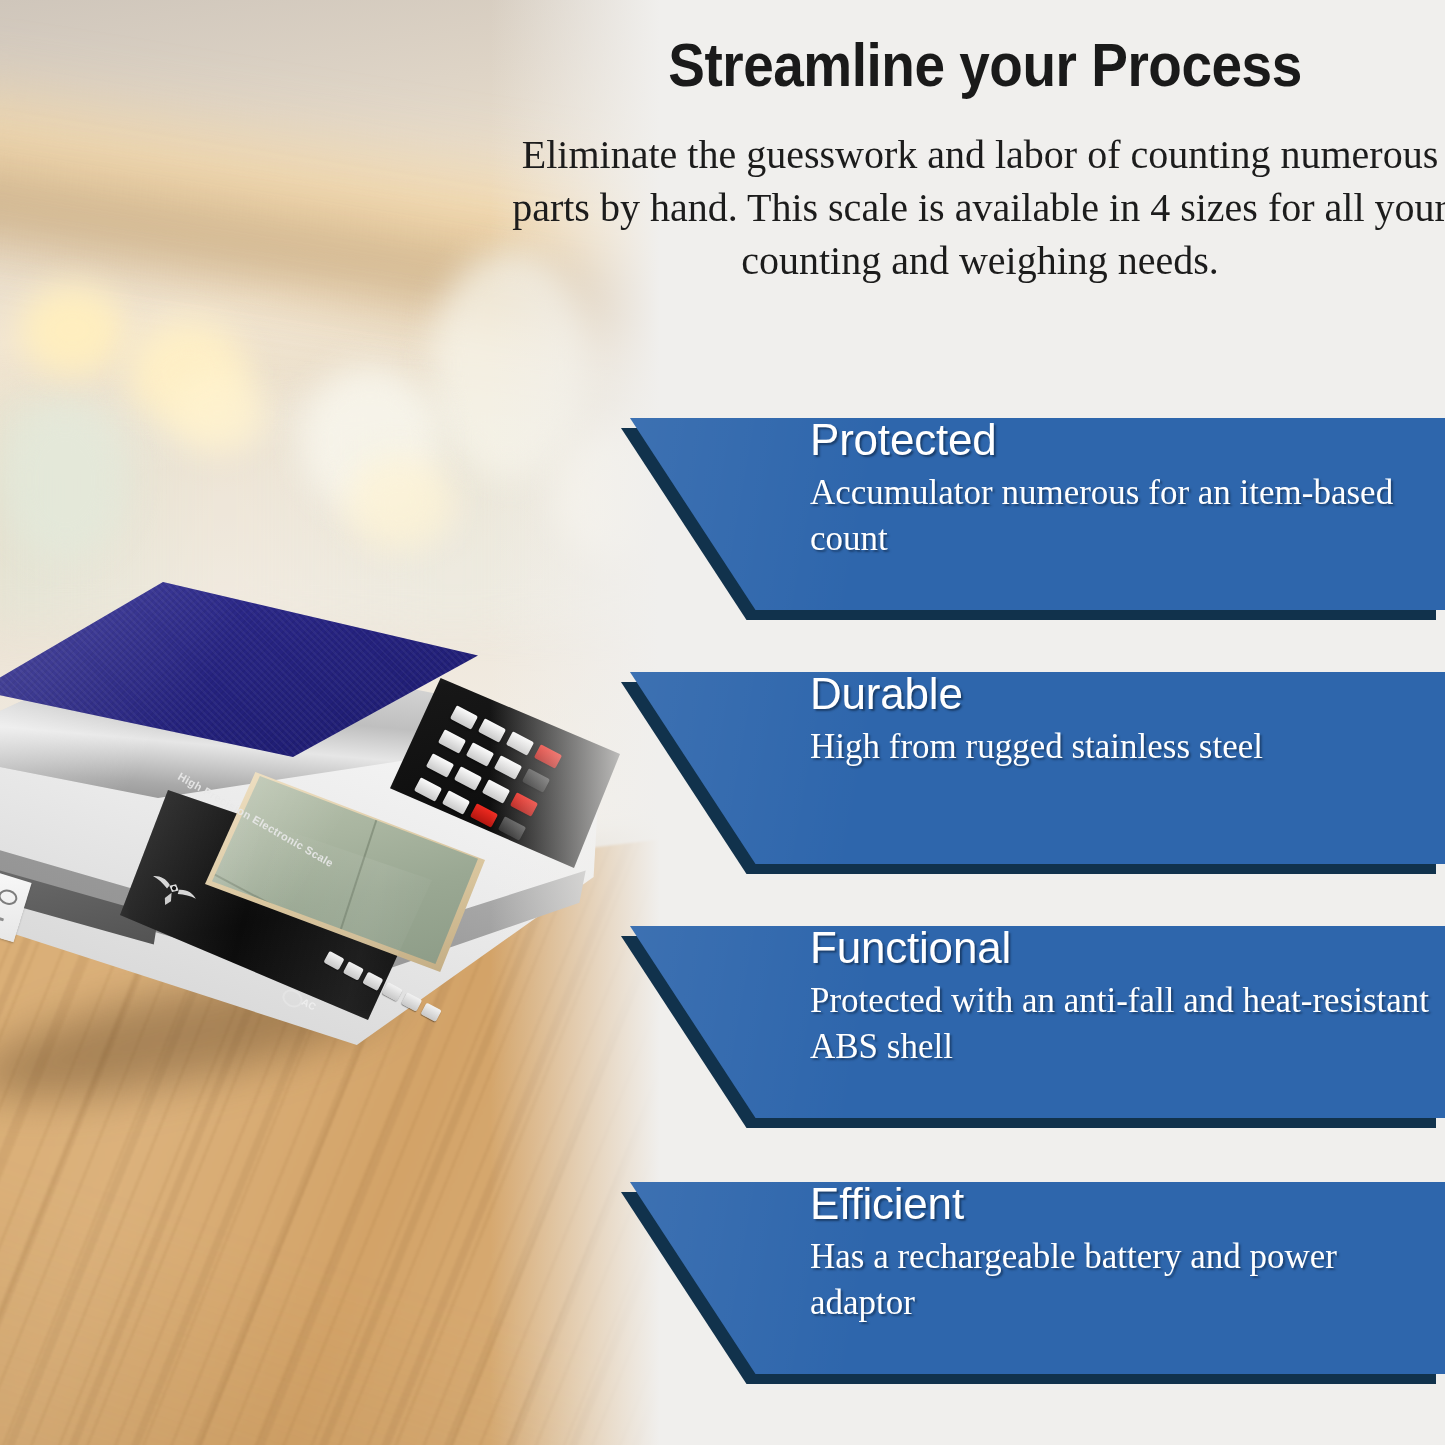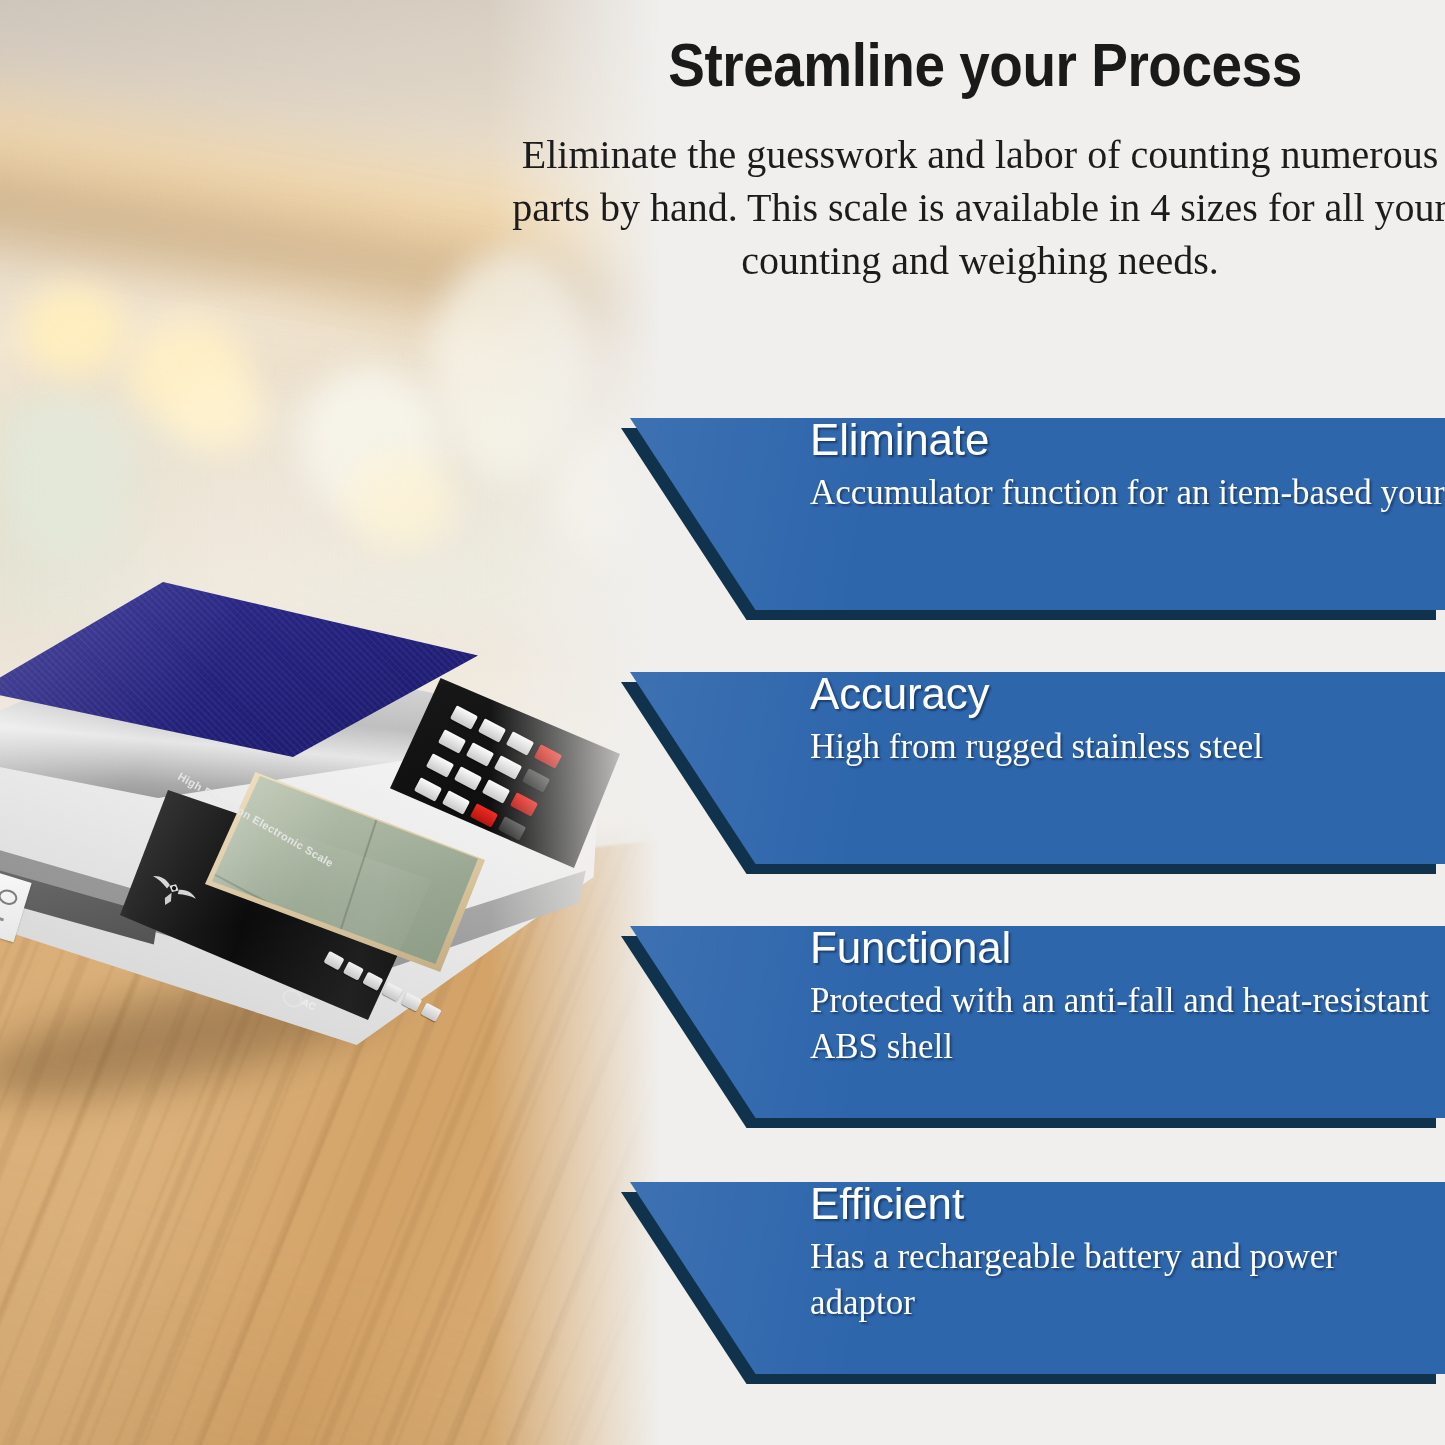--- a/index.html
+++ b/index.html
@@ -301,31 +301,31 @@
 
   <div class="headline">Streamline your Process</div>
 
   <div class="subcopy">Eliminate the guesswork and labor of counting numerous parts by hand.  This scale is available in 4 sizes for all your counting and weighing needs.</div>
 
   <div class="banner" id="b1">
     <div class="shadow"></div>
     <div class="plate"></div>
     <div class="plate-sh"></div>
     <div class="txt">
-      <div class="b-title">Eliminate</div>
-      <div class="b-body">Accumulator function for an item-based your</div>
+      <div class="b-title">Protected</div>
+      <div class="b-body">Accumulator numerous for an item-based count</div>
     </div>
   </div>
 
   <div class="banner" id="b2">
     <div class="shadow"></div>
     <div class="plate"></div>
     <div class="plate-sh"></div>
     <div class="txt">
-      <div class="b-title">Accuracy</div>
+      <div class="b-title">Durable</div>
       <div class="b-body">High from rugged stainless steel</div>
     </div>
   </div>
 
   <div class="banner" id="b4">
     <div class="shadow"></div>
     <div class="plate"></div>
     <div class="plate-sh"></div>
     <div class="txt">
       <div class="b-title">Efficient</div>

